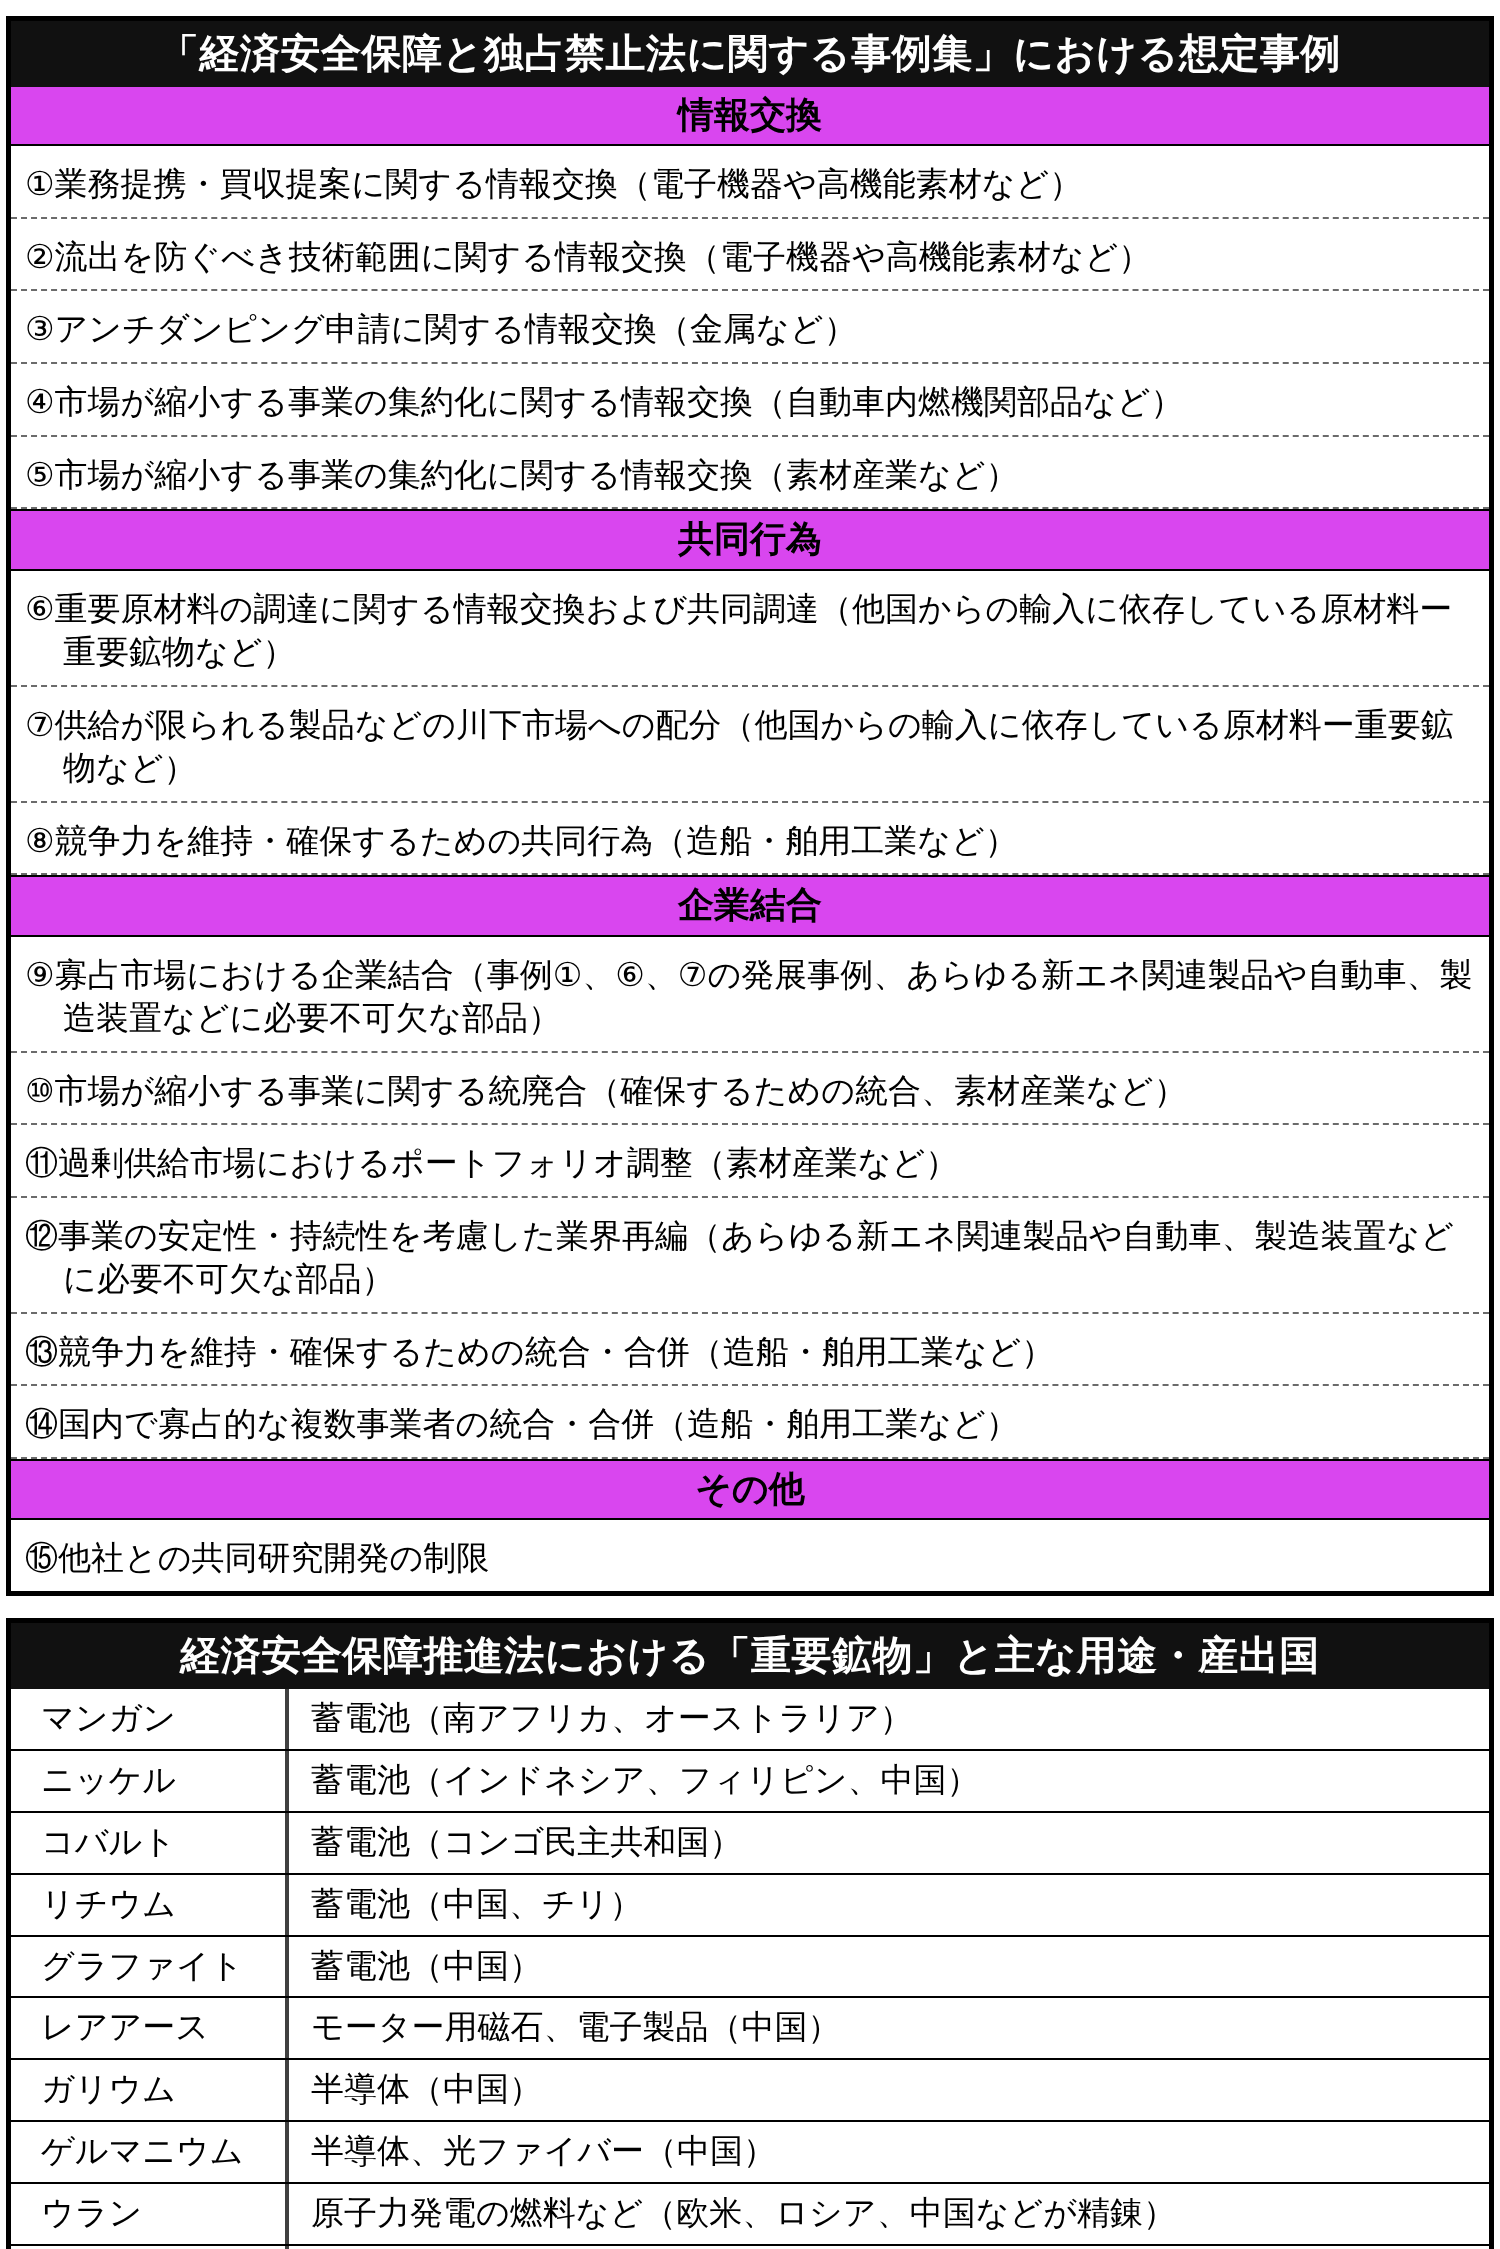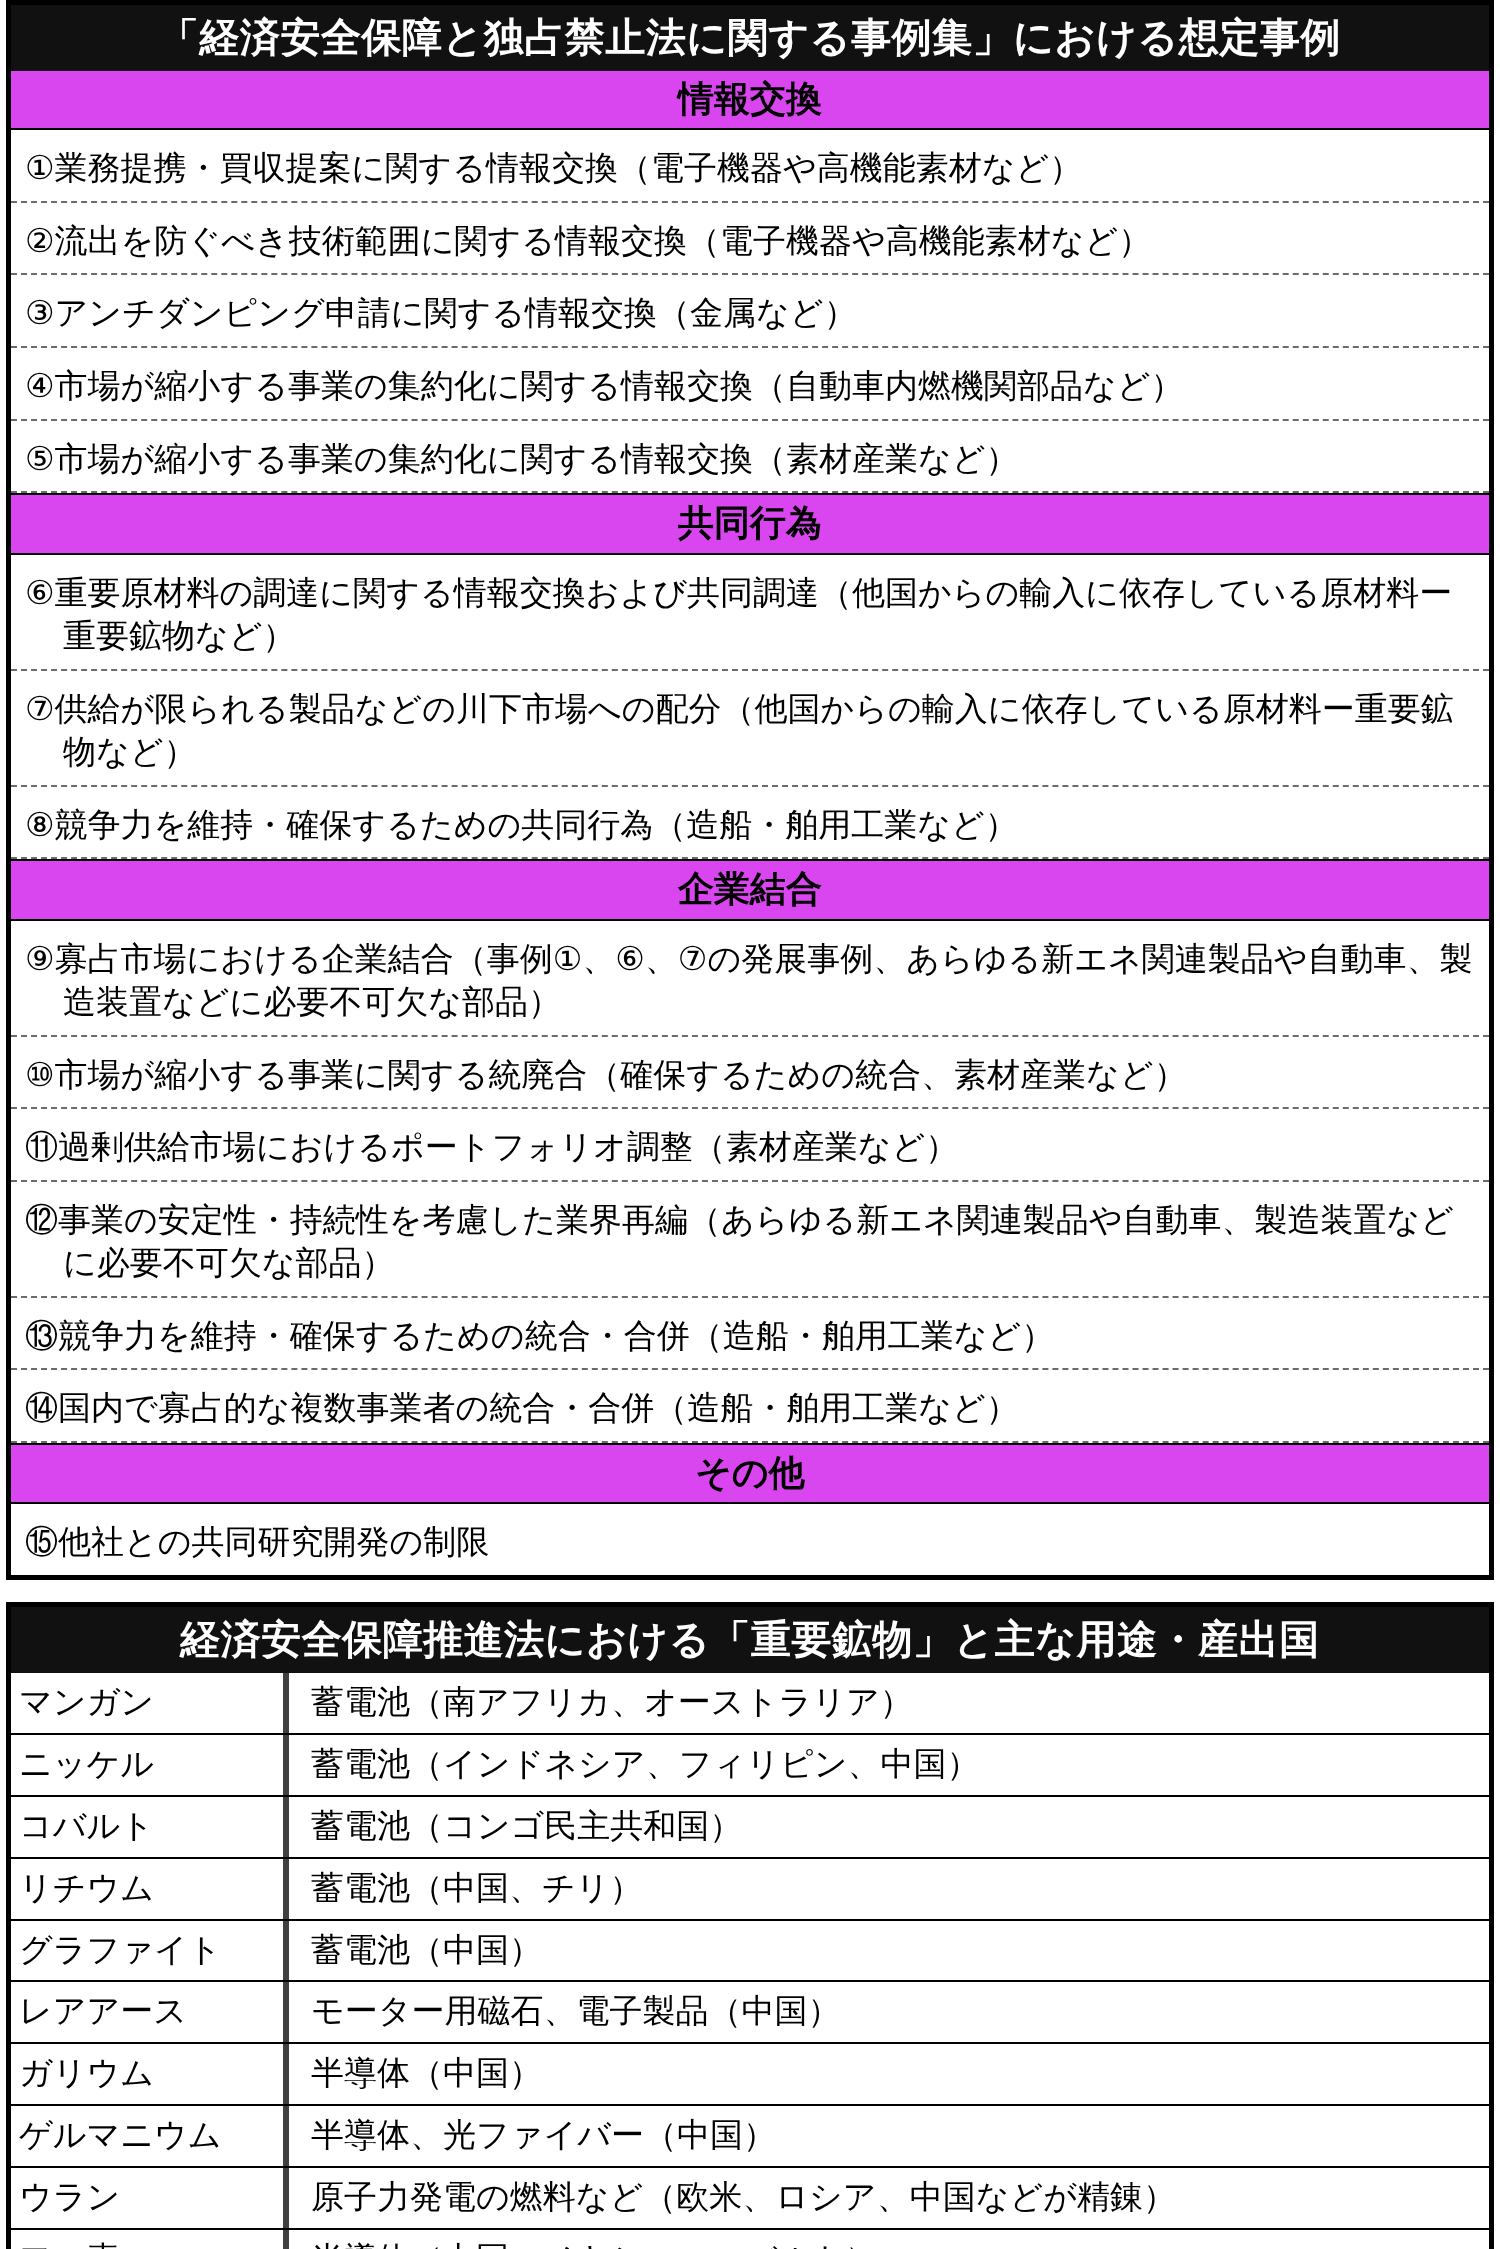--- a/index.html
+++ b/index.html
@@ -16,21 +16,21 @@
   .page {
     width: 1500px;
     box-sizing: border-box;
     padding: 0;
   }
 
   
   .block {
     border: 5px solid #000;
     box-sizing: border-box;
-    margin: 0 6px;
+    margin: 16px 6px;
     background: #fff;
   }
   .block + .block {
     margin-top: 22px;
   }
 
   .block-title {
     background: #111;
     color: #fff;
     font-weight: bold;
@@ -81,23 +81,23 @@
     border-bottom: 2px solid #000;
     font-size: 33px;
     line-height: 1.3;
   }
   .mineral-row:last-child {
     border-bottom: none;
   }
   .mineral-name {
     width: 278px;
     flex: 0 0 278px;
-    padding: 8px 8px 9px 8px;
-    box-sizing: border-box;
-    border-right: 6px solid #404040;
+    padding: 8px 8px 9px 30px;
+    box-sizing: border-box;
+    border-right: 4px solid #404040;
   }
   .mineral-use {
     flex: 1 1 auto;
     padding: 8px 10px 9px 22px;
     box-sizing: border-box;
   }
 </style>
 </head>
 <body>
 

